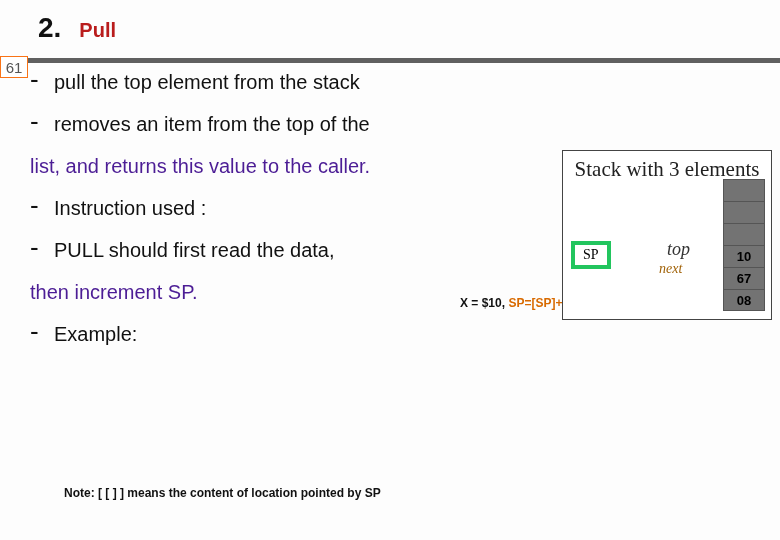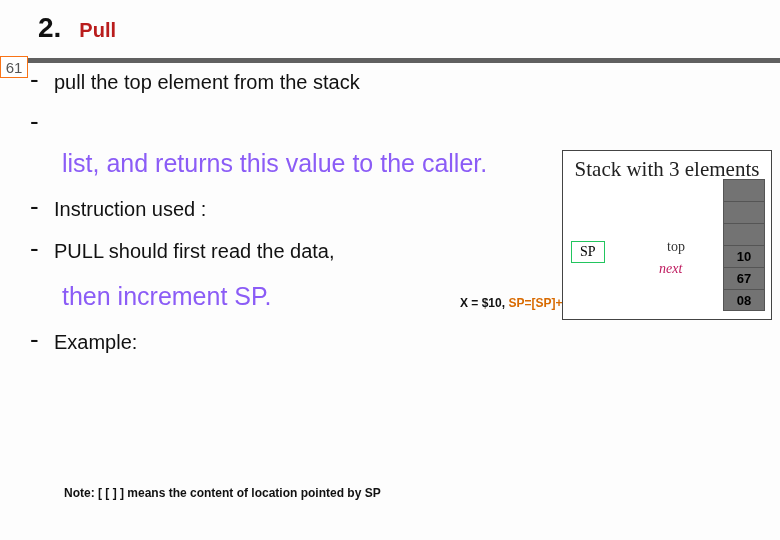--- a/index.html
+++ b/index.html
@@ -68,24 +68,23 @@
     color: #111;
     margin-right: 10px;
     min-width: 14px;
   }
   .bullet-text {
     font-size: 20px;
     color: #111;
     line-height: 1.4;
   }
   .bullet-text-indent {
-    font-size: 25px;
-    color: #8b5cf6;
+    font-size: 20px;
+    color: #4c1d95;
     line-height: 1.4;
-    margin-left: 32px;
     margin-bottom: 14px;
     max-width: 470px;
   }
   .annotation {
     position: absolute;
     left: 460px;
     top: 246px;
     font-size: 12px;
     font-weight: bold;
     color: #111;
@@ -148,37 +147,38 @@
     stroke: #333;
     stroke-width: 1.2;
     fill: none;
   }
   .arrow-head { fill: #333; }
   .label-top {
     position: absolute;
     top: 88px;
     left: 104px;
     font-family: Georgia, serif;
-    font-size: 14px;
+    font-style: italic;
+    font-size: 18px;
     color: #333;
   }
   .label-next {
     position: absolute;
     top: 110px;
     left: 96px;
     font-family: Georgia, serif;
     font-style: italic;
     font-size: 14px;
-    color: #be185d;
+    color: #a16207;
   }
   .sp-box {
     position: absolute;
     top: 90px;
     left: 8px;
-    border: 1px solid #22c55e;
+    border: 4px solid #22c55e;
     padding: 2px 8px;
     font-family: Georgia, serif;
     font-size: 14px;
     background: #fff;
   }
   .sp-arrow {
     position: absolute;
     top: 98px;
     left: 44px;
     width: 34px;
@@ -207,20 +207,21 @@
 
 <div class="content">
 
   <div class="bullet-row">
     <span class="dash">-</span>
     <span class="bullet-text">pull the top element from the stack</span>
   </div>
 
   <div class="bullet-row">
     <span class="dash">-</span>
+    <span class="bullet-text">removes an item from the top of the</span>
   </div>
   <div class="bullet-text-indent">list, and returns this value to the caller.</div>
 
   <div class="bullet-row">
     <span class="dash">-</span>
     <span class="bullet-text">Instruction used :</span>
   </div>
 
   <div class="bullet-row">
     <span class="dash">-</span>

